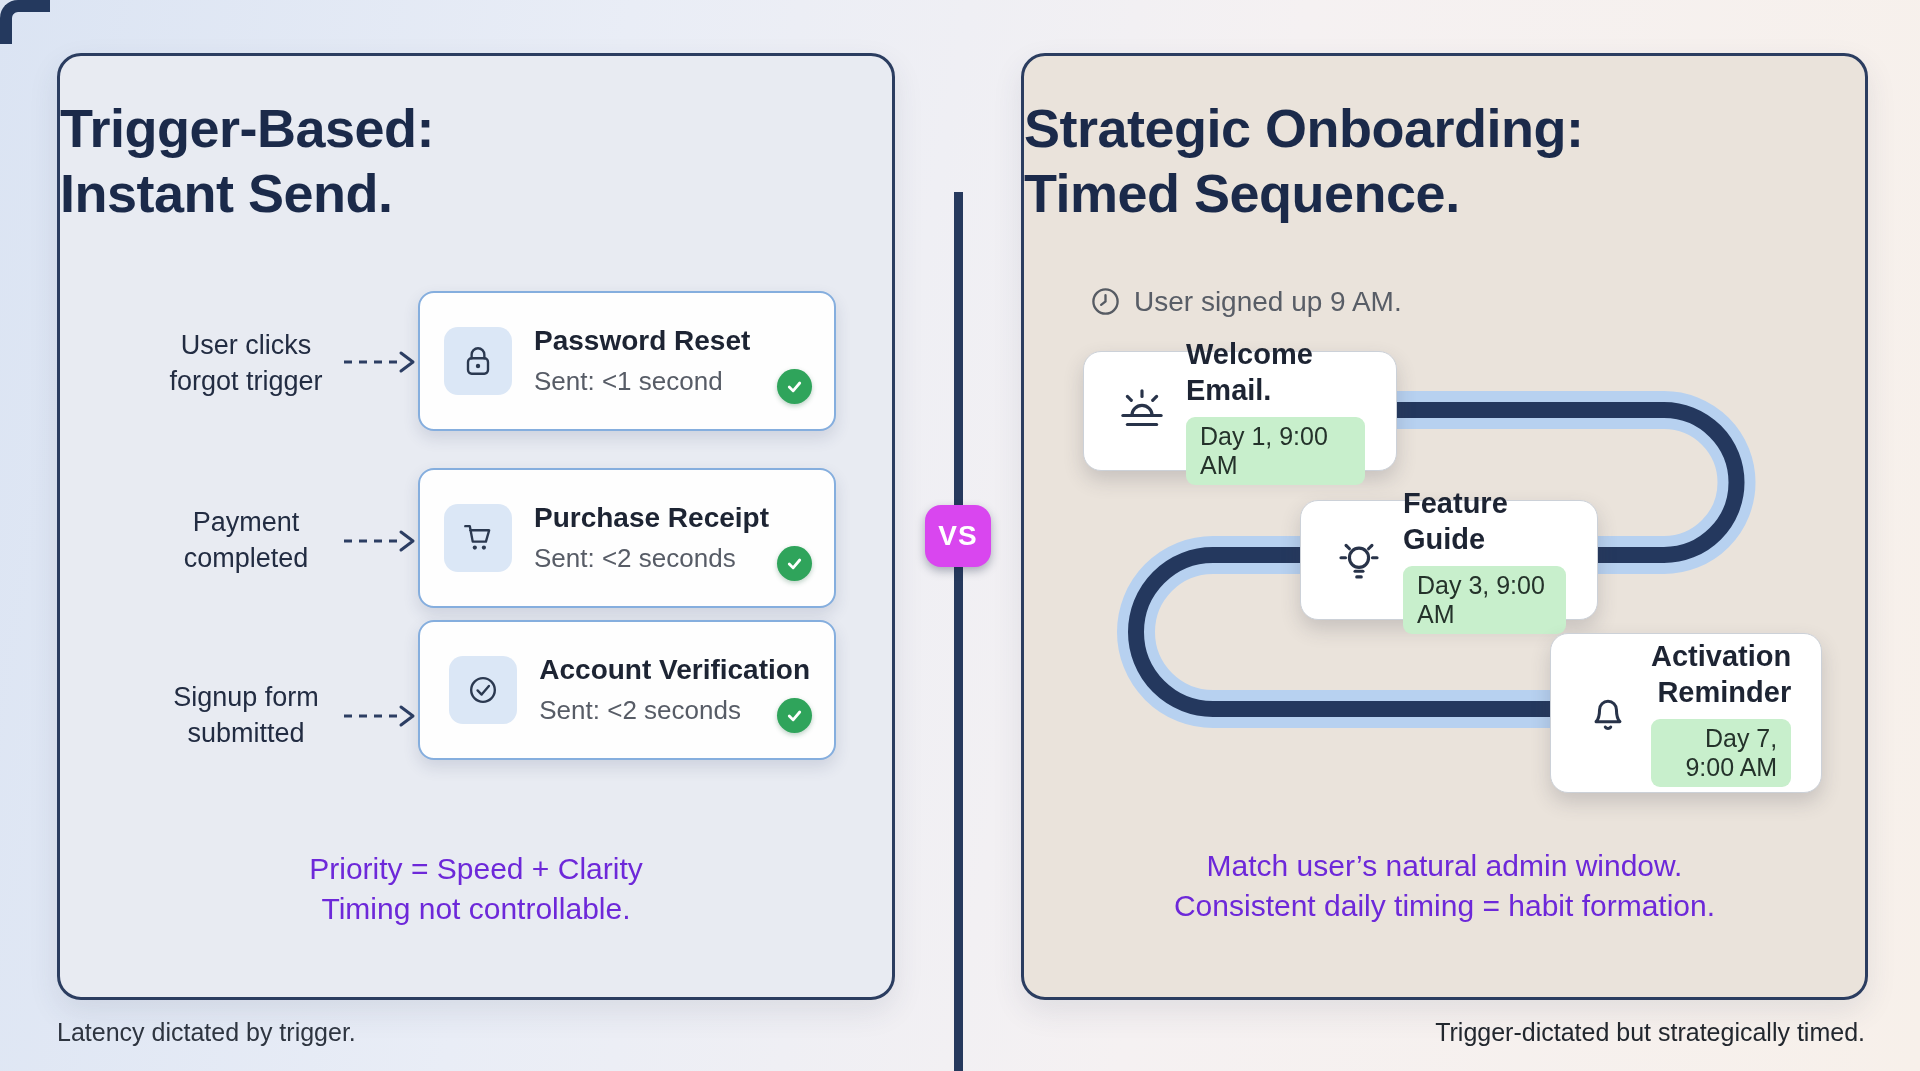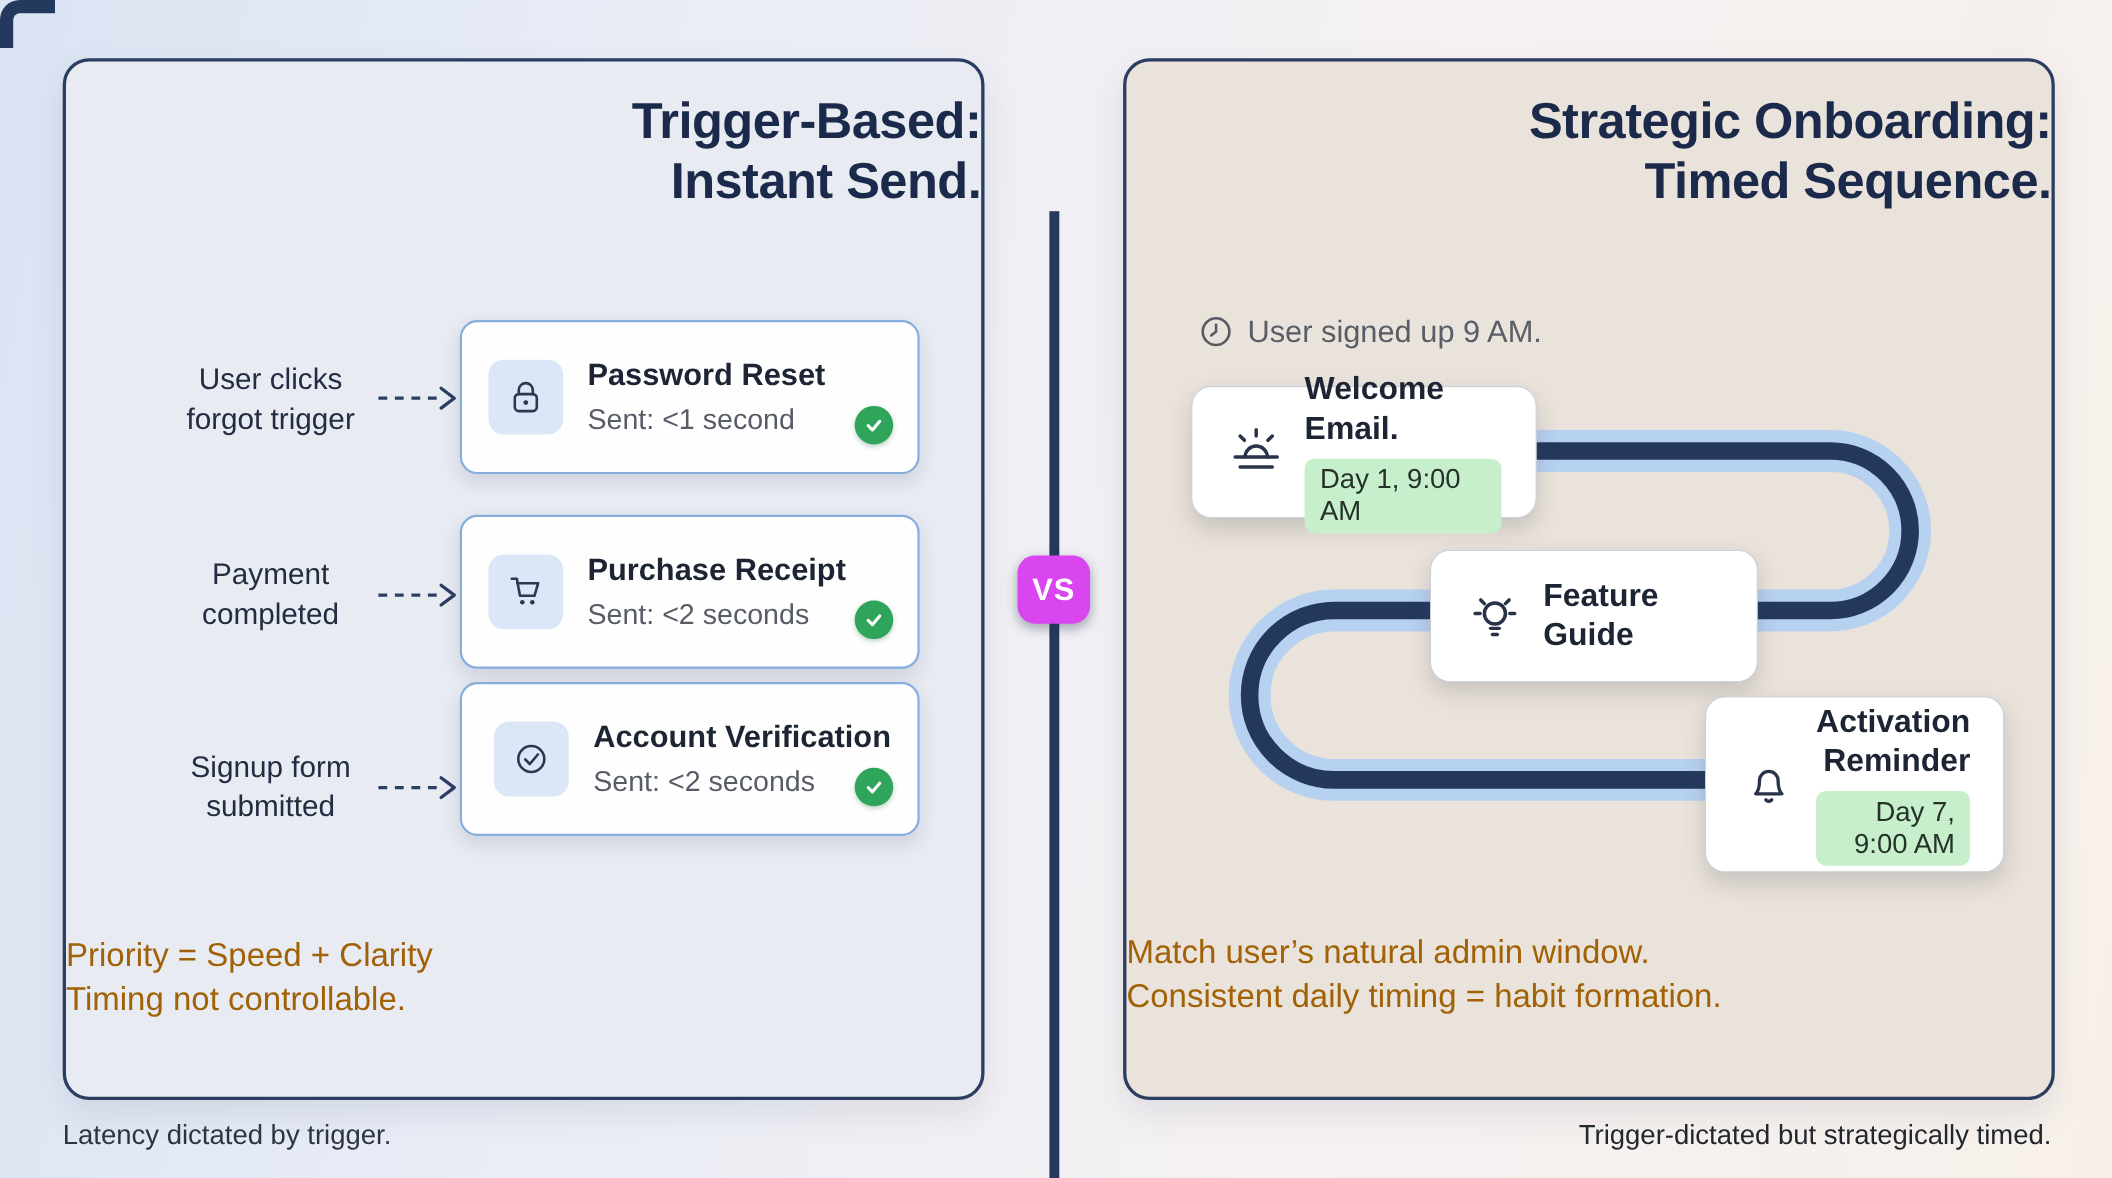--- a/index.html
+++ b/index.html
@@ -15,22 +15,22 @@
   .corner{position:absolute;top:0;left:0;width:38px;height:32px;
     border-left:12px solid #24395e;border-top:12px solid #24395e;
     border-top-left-radius:18px;z-index:6;}
 
   
   .panel{position:absolute;top:53px;height:947px;border:3px solid #2b3d60;border-radius:24px;
     box-shadow:0 12px 30px rgba(50,60,90,.10);box-sizing:border-box;}
   .panel-left{left:57px;width:838px;background:#e8ebf2;}
   .panel-right{left:1021px;width:847px;background:#eae3db;}
 
-  .panel-title{position:absolute;top:26px;left:0;width:100%;text-align:right;
-    font-size:46px;font-weight:bold;color:#1b2a4a;line-height:1.2;letter-spacing:-.5px;}
+  .panel-title{position:absolute;top:40px;left:0;width:100%;text-align:left;
+    font-size:54px;font-weight:bold;color:#1b2a4a;line-height:1.2;letter-spacing:-.5px;}
 
   
   .divider-line{position:absolute;left:954px;top:192px;width:9px;height:879px;background:#26395d;z-index:1;}
   .vs-badge{position:absolute;left:925px;top:505px;width:66px;height:62px;background:#d946ef;
     border-radius:16px;color:#fff;display:flex;align-items:center;justify-content:center;
     font-size:28px;font-weight:bold;letter-spacing:1px;z-index:2;
     box-shadow:0 4px 10px rgba(30,40,70,.35);}
 
   
   .trigger-label{position:absolute;left:28px;width:316px;text-align:center;
@@ -42,22 +42,22 @@
     display:flex;align-items:center;padding:16px 24px;}
   .icon-tile{width:68px;height:68px;border-radius:14px;background:#dbe7f6;
     display:flex;align-items:center;justify-content:center;flex:0 0 auto;}
   .event-text{margin-left:22px;}
   .event-title{font-size:28px;font-weight:bold;color:#1d2433;}
   .event-sub{font-size:26px;color:#575c66;margin-top:9px;}
   .check-badge{position:absolute;right:22px;top:76px;width:35px;height:35px;border-radius:50%;
     background:#2fa45b;display:flex;align-items:center;justify-content:center;
     box-shadow:0 2px 5px rgba(30,100,60,.3);}
 
-  .summary{position:absolute;left:0;width:100%;text-align:left;
-    font-size:30px;color:#a16207;line-height:1.32;}
+  .summary{position:absolute;left:0;width:100%;text-align:center;
+    font-size:30px;color:#6d28d9;line-height:1.32;}
   .summary-left{top:793px;}
   .summary-right{top:790px;}
 
   .footnote{position:absolute;top:1018px;font-size:25px;color:#2e3540;z-index:3;}
   .footnote-left{left:57px;}
   .footnote-right{right:55px;text-align:right;color:#22272e;}
 
   
   .signup-row{position:absolute;left:66px;top:230px;display:flex;align-items:flex-start;gap:13px;
     font-size:28px;color:#585d66;}
@@ -220,20 +220,21 @@
           <path d="M20.5 34 H27.5"></path>
           <path d="M22 39 H26"></path>
           <path d="M8 22 H12"></path>
           <path d="M36 22 H40"></path>
           <path d="M12.5 11 L15.5 14"></path>
           <path d="M35.5 11 L32.5 14"></path>
         </svg>
       </div>
       <div>
         <div class="step-title">Feature Guide</div>
+        <span class="day-pill">Day 3, 9:00 AM</span>
       </div>
     </div>
 
     <div class="step-card card-activation">
       <div class="icon-wrap">
         <svg width="52" height="52" viewBox="0 0 48 48" fill="none" stroke="#283349" stroke-width="2.8" stroke-linecap="round" stroke-linejoin="round">
           <path d="M13 32 c2 -2 3.2 -5 3.2 -11 a7.8 7.8 0 0 1 15.6 0 c0 6 1.2 9 3.2 11 z"></path>
           <path d="M21.5 37 a3 3 0 0 0 5 0" fill="#283349"></path>
         </svg>
       </div>

